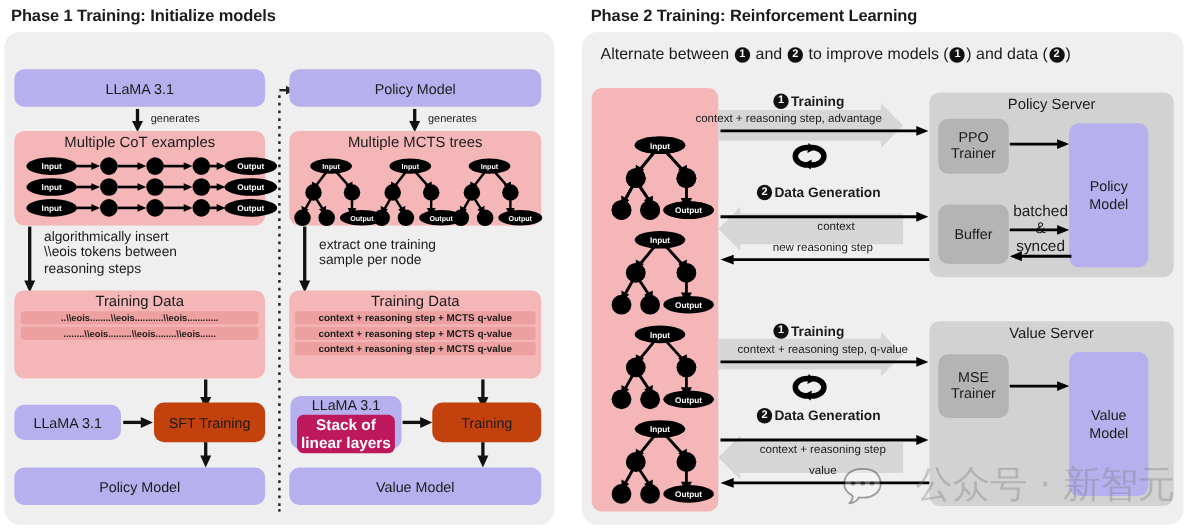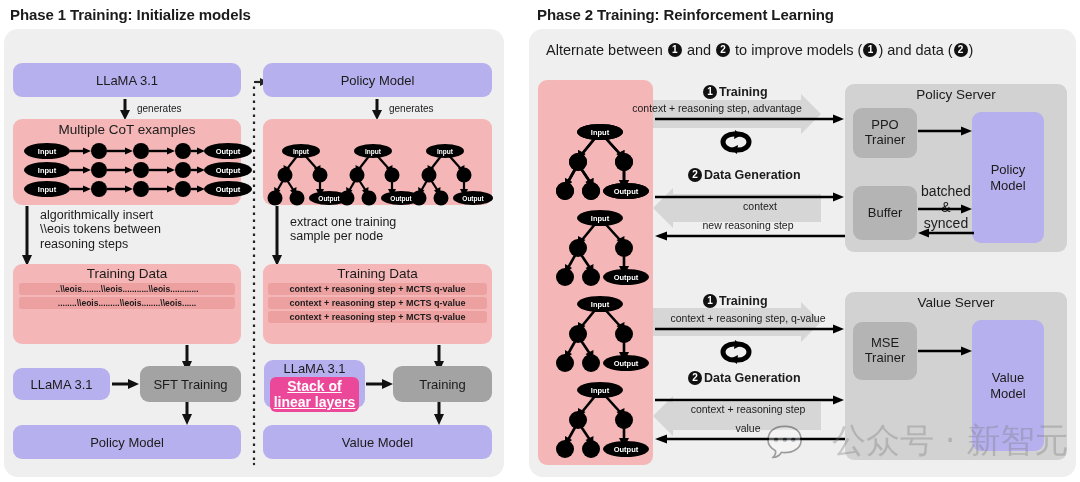--- a/index.html
+++ b/index.html
@@ -4,21 +4,21 @@
 <style>
   html,body{margin:0;padding:0;background:#fff;}
   body{width:1080px;height:482px;position:relative;overflow:hidden;
        font-family:"Liberation Sans","DejaVu Sans",sans-serif;color:#1b1b1b;}
   .abs{position:absolute;box-sizing:border-box;}
   .panel{background:#efefef;border-radius:14px;}
   .phase-title{font-weight:bold;font-size:15px;letter-spacing:-0.1px;}
   .box{display:flex;align-items:center;justify-content:center;text-align:center;border-radius:9px;}
   .purple{background:#b6b0ee;}
   .pink{background:#f4b6b6;}
-  .gray{background:#a3a3a3;}
+  .gray{background:#c2410c;}
   .gray-dark{background:#b4b4b4;}
   .gray-light{background:#d2d2d2;}
   .lbl{font-size:13px;}
   .small{font-size:10px;}
   .tiny{font-size:14px;}
   svg{display:block;overflow:visible;}
   .ar-txt{font-size:10.5px;text-align:center;white-space:nowrap;}
   .stepnum{display:inline-flex;align-items:center;justify-content:center;
     width:14px;height:14px;border-radius:50%;background:#111;color:#fff;
     font-size:10px;font-weight:bold;line-height:1;vertical-align:-2px;}
@@ -113,20 +113,21 @@
 
 <div class="abs box purple lbl" style="left:263px;top:63px;width:229px;height:34px;">Policy Model</div>
 
 <svg class="abs" style="left:370px;top:99px;width:16px;height:22px;">
   <line x1="7" y1="0" x2="7" y2="14" stroke="#111" stroke-width="3"></line>
   <path d="M7 21 L2 11 L12 11 Z" fill="#111"></path>
 </svg>
 <div class="abs small" style="left:389px;top:103px;">generates</div>
 
 <div class="abs pink" style="left:263px;top:119px;width:229px;height:86px;border-radius:9px;">
+  <div class="hdr" style="margin-top:3px;">Multiple MCTS trees</div>
   <svg style="position:absolute;left:8px;top:24px;width:214px;height:58px;">
     <g id="mcts-tree">
       <line x1="30" y1="8" x2="16" y2="26" stroke="#000" stroke-width="2.2"></line>
         <path d="M13 31 L12.5 22 L19 25.5 Z" fill="#000"></path>
       <line x1="30" y1="8" x2="46" y2="26" stroke="#000" stroke-width="2.2"></line>
         <path d="M49 31 L43 25.5 L49.5 22 Z" fill="#000"></path>
       <line x1="14" y1="34" x2="6" y2="48" stroke="#000" stroke-width="2.2"></line>
         <path d="M4 53 L3 44 L9.5 47.5 Z" fill="#000"></path>
       <line x1="14" y1="34" x2="23" y2="48" stroke="#000" stroke-width="2.2"></line>
         <path d="M25 53 L19 47.5 L25.5 44 Z" fill="#000"></path>
@@ -160,22 +161,22 @@
   <div class="ctxrow">context + reasoning step + MCTS q-value</div>
 </div>
 
 <svg class="abs" style="left:432px;top:345px;width:16px;height:28px;">
   <line x1="7" y1="0" x2="7" y2="19" stroke="#111" stroke-width="3"></line>
   <path d="M7 27 L2 16 L12 16 Z" fill="#111"></path>
 </svg>
 
 <div class="abs purple" style="left:264px;top:360px;width:101px;height:48px;border-radius:9px;">
   <div style="text-align:center;font-size:13px;margin-top:1px;">LLaMA 3.1</div>
-  <div class="tiny" style="background:#ec4899;color:#fff;border-radius:6px;margin:1px 6px 0;padding:2px 0;
-              text-align:center;line-height:1.12;font-weight:bold;white-space:pre-line;text-decoration:underline;">Stack of
+  <div class="tiny" style="background:#be185d;color:#fff;border-radius:6px;margin:1px 6px 0;padding:2px 0;
+              text-align:center;line-height:1.12;font-weight:bold;white-space:pre-line;">Stack of
 linear layers</div>
 </div>
 <svg class="abs" style="left:366px;top:376px;width:28px;height:16px;">
   <line x1="0" y1="8" x2="19" y2="8" stroke="#111" stroke-width="3"></line>
   <path d="M27 8 L16 3 L16 13 Z" fill="#111"></path>
 </svg>
 <div class="abs box gray lbl" style="left:393px;top:366px;width:99px;height:36px;">Training</div>
 
 <svg class="abs" style="left:432px;top:402px;width:16px;height:24px;">
   <line x1="7" y1="0" x2="7" y2="15" stroke="#111" stroke-width="3"></line>

